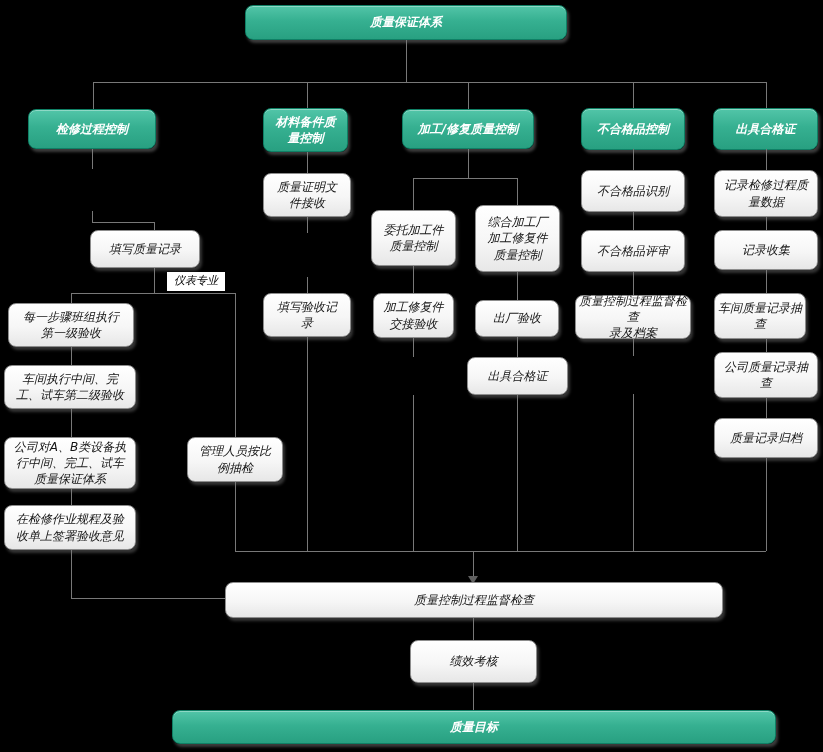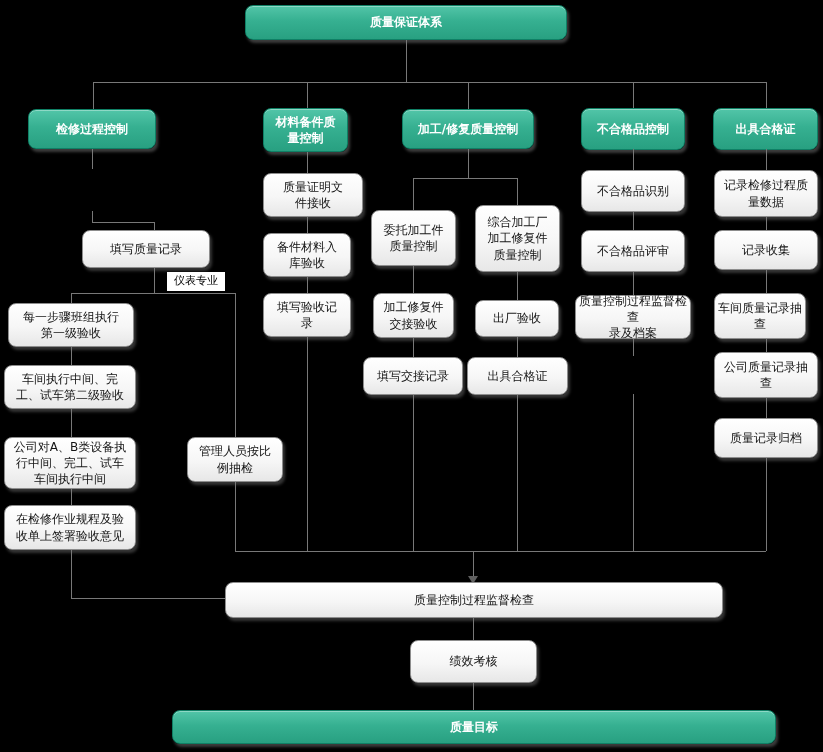--- a/index.html
+++ b/index.html
@@ -1,19 +1,20 @@
 <!DOCTYPE html>
 <html><head>
 <meta charset="utf-8">
 <title>质量保证体系</title>
 <style>
   html,body{margin:0;padding:0;background:#000;}
   .canvas{
     position:relative;width:823px;height:752px;background:#000;overflow:hidden;
     font-family:"DejaVu Sans","Liberation Sans",sans-serif;
+    font-style:italic;
   }
   .node{
     position:absolute;box-sizing:border-box;
     display:flex;align-items:center;justify-content:center;
     text-align:center;white-space:pre-line;
     font-size:12px;line-height:1.35;border-radius:8px;
   }
   .green{
     background:linear-gradient(180deg,#52c5a8 0%,#36b091 45%,#28a081 100%);
     border:1px solid #0f8065;color:#ffffff;font-weight:bold;
@@ -55,69 +56,66 @@
   <div class="node green" style="left:263px;top:108px;width:85px;height:44px">材料备件质
 量控制</div>
   <div class="node green" style="left:402px;top:109px;width:132px;height:40px">加工/修复质量控制</div>
   <div class="node green" style="left:581px;top:108px;width:104px;height:42px">不合格品控制</div>
   <div class="node green" style="left:713px;top:108px;width:105px;height:42px">出具合格证</div>
 
   <i class="vline" style="left:92px;top:149px;height:20px"></i>
   <i class="vline" style="left:92px;top:211px;height:11px"></i>
   <i class="hline" style="left:92px;top:222px;width:62px"></i>
   <i class="vline" style="left:154px;top:222px;height:8px"></i>
-  <div class="node white" style="left:82px;top:230px;width:128px;height:38px">填写质量记录</div>
+  <div class="node white" style="left:90px;top:230px;width:110px;height:38px">填写质量记录</div>
   <i class="vline" style="left:154px;top:268px;height:25px"></i>
   <i class="hline" style="left:71px;top:293px;width:164px"></i>
   <div class="flag" style="left:167px;top:272px;width:58px;height:19px">仪表专业</div>
   <i class="vline" style="left:71px;top:293px;height:10px"></i>
   <i class="vline" style="left:235px;top:293px;height:144px"></i>
   <div class="node white" style="left:8px;top:303px;width:126px;height:44px">每一步骤班组执行
 第一级验收</div>
   <i class="vline" style="left:71px;top:347px;height:18px"></i>
   <div class="node white" style="left:4px;top:365px;width:132px;height:44px">车间执行中间、完
 工、试车第二级验收</div>
   <i class="vline" style="left:71px;top:409px;height:28px"></i>
   <div class="node white" style="left:4px;top:437px;width:132px;height:52px">公司对A、B类设备执
 行中间、完工、试车
-车间执行中间</div>
+质量保证体系</div>
   <i class="vline" style="left:71px;top:489px;height:16px"></i>
   <div class="node white" style="left:4px;top:505px;width:132px;height:45px">在检修作业规程及验
 收单上签署验收意见</div>
   <i class="vline" style="left:71px;top:550px;height:48px"></i>
   <i class="hline" style="left:71px;top:598px;width:154px"></i>
   <div class="node white" style="left:187px;top:437px;width:96px;height:45px">管理人员按比
 例抽检</div>
   <i class="vline" style="left:235px;top:482px;height:69px"></i>
 
   <i class="vline" style="left:307px;top:152px;height:21px"></i>
-  <div class="node white" style="left:263px;top:173px;width:100px;height:44px">质量证明文
+  <div class="node white" style="left:263px;top:173px;width:88px;height:44px">质量证明文
 件接收</div>
   <i class="vline" style="left:307px;top:217px;height:16px"></i>
-  <div class="node white" style="left:263px;top:233px;width:88px;height:44px">备件材料入
-库验收</div>
   <i class="vline" style="left:307px;top:277px;height:16px"></i>
   <div class="node white" style="left:263px;top:293px;width:88px;height:44px">填写验收记
 录</div>
   <i class="vline" style="left:307px;top:337px;height:214px"></i>
 
   <i class="vline" style="left:468px;top:149px;height:29px"></i>
   <i class="hline" style="left:413px;top:178px;width:104px"></i>
   <i class="vline" style="left:413px;top:178px;height:32px"></i>
   <i class="vline" style="left:517px;top:178px;height:27px"></i>
   <div class="node white" style="left:371px;top:210px;width:85px;height:56px">委托加工件
 质量控制</div>
   <div class="node white" style="left:475px;top:205px;width:85px;height:67px">综合加工厂
 加工修复件
 质量控制</div>
   <i class="vline" style="left:413px;top:266px;height:27px"></i>
   <div class="node white" style="left:373px;top:293px;width:81px;height:45px">加工修复件
 交接验收</div>
   <i class="vline" style="left:413px;top:338px;height:19px"></i>
-  <div class="node white" style="left:363px;top:357px;width:100px;height:38px">填写交接记录</div>
   <i class="vline" style="left:413px;top:395px;height:156px"></i>
   <i class="vline" style="left:517px;top:272px;height:28px"></i>
   <div class="node white" style="left:475px;top:300px;width:84px;height:37px">出厂验收</div>
   <i class="vline" style="left:517px;top:337px;height:20px"></i>
   <div class="node white" style="left:467px;top:357px;width:101px;height:38px">出具合格证</div>
   <i class="vline" style="left:517px;top:395px;height:156px"></i>
 
   <i class="vline" style="left:633px;top:149px;height:21px"></i>
   <div class="node white" style="left:581px;top:170px;width:104px;height:42px">不合格品识别</div>
   <i class="vline" style="left:633px;top:212px;height:18px"></i>

